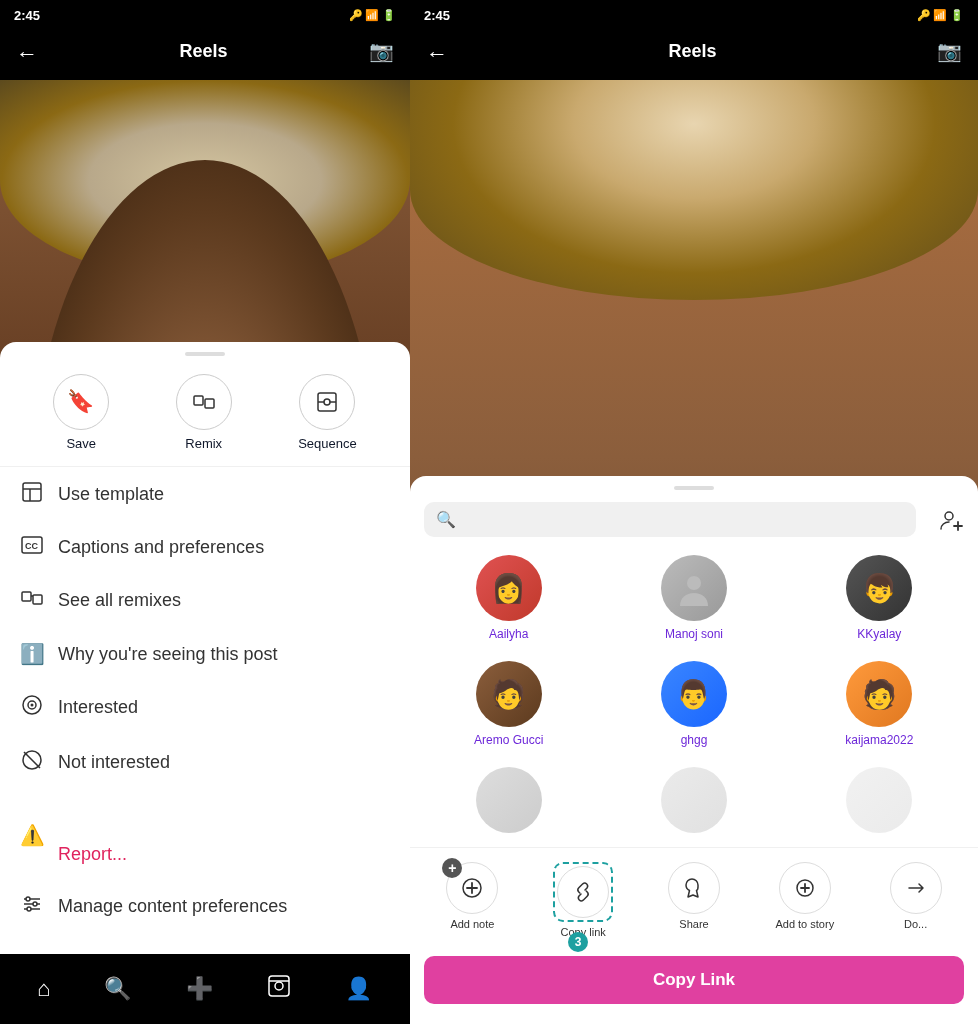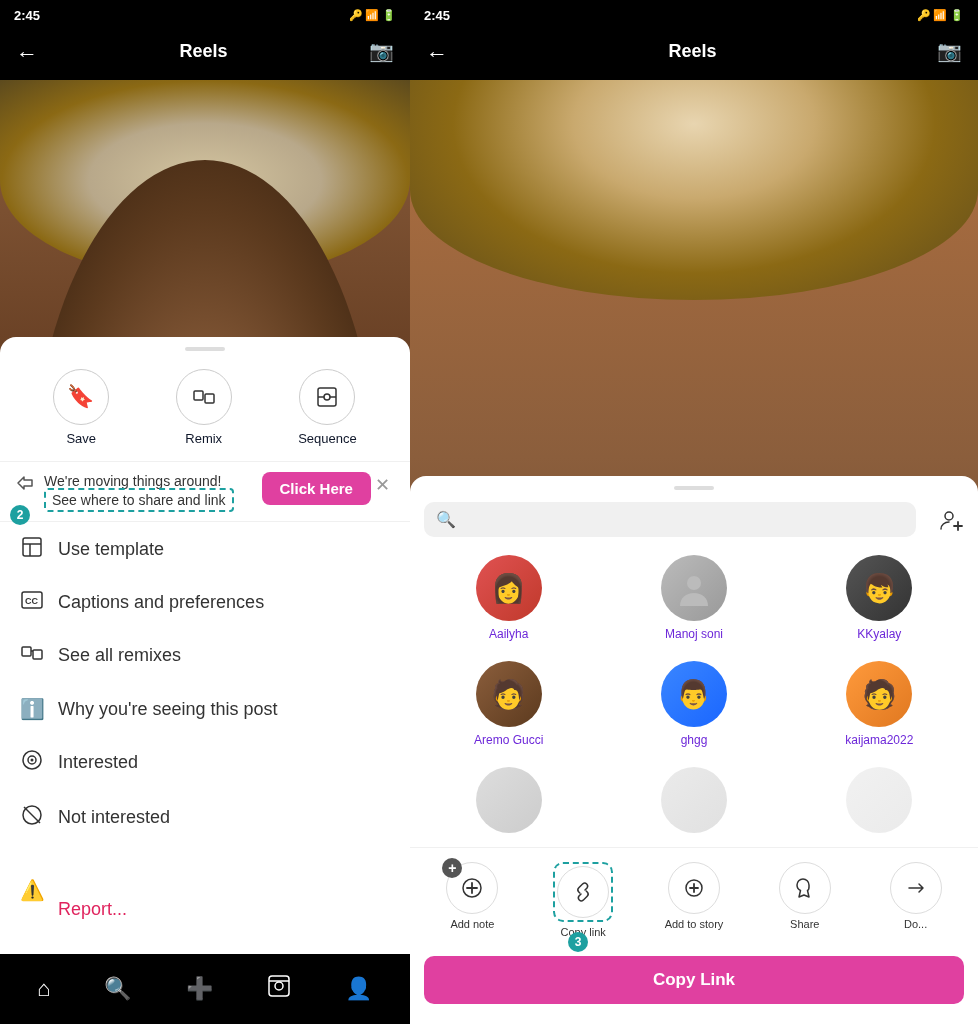--- a/index.html
+++ b/index.html
@@ -550,38 +550,20 @@
             <rect x="2" y="2" width="18" height="18" rx="2" stroke="#333" stroke-width="1.5"></rect>
             <circle cx="11" cy="11" r="3" stroke="#333" stroke-width="1.5"></circle>
             <line x1="2" y1="11" x2="8" y2="11" stroke="#333" stroke-width="1.5"></line>
             <line x1="14" y1="11" x2="20" y2="11" stroke="#333" stroke-width="1.5"></line>
           </svg>
         </div>
         <span class="action-label">Sequence</span>
       </div>
     </div>
 
-    <div class="moving-banner">
-      <div class="moving-banner-content">
-        <span class="banner-icon">
-          <svg width="18" height="18" viewBox="0 0 18 18" fill="none">
-            <polygon points="2,9 8,3 8,6 16,6 16,12 8,12 8,15" fill="none" stroke="#555" stroke-width="1.5" stroke-linejoin="round"></polygon>
-          </svg>
-        </span>
-        <div>
-          <div class="banner-text">We're moving things around!</div>
-          <div class="banner-text">
-            <span class="dashed-border">See where to share and link</span>
-          </div>
-          <div class="badge-2">2</div>
-        </div>
-      </div>
-      <button class="click-here-btn">Click Here</button>
-      <span class="banner-close">✕</span>
-    </div>
 
     <ul class="menu-list">
       <li class="menu-item">
         <span class="menu-icon">
           <svg width="22" height="22" viewBox="0 0 22 22" fill="none">
             <rect x="2" y="2" width="18" height="18" rx="2" stroke="#333" stroke-width="1.5"></rect>
             <line x1="2" y1="8" x2="20" y2="8" stroke="#333" stroke-width="1.5"></line>
             <line x1="9" y1="8" x2="9" y2="20" stroke="#333" stroke-width="1.5"></line>
           </svg>
         </span>
@@ -625,20 +607,33 @@
           <svg width="22" height="22" viewBox="0 0 22 22" fill="none">
             <circle cx="11" cy="11" r="9" stroke="#333" stroke-width="1.5"></circle>
             <line x1="3" y1="3" x2="19" y2="19" stroke="#333" stroke-width="1.5"></line>
           </svg>
         </span>
         <span class="menu-label">Not interested</span>
       </li>
       <li class="menu-item">
         <span class="menu-icon red">⚠️</span>
         <span class="menu-label red">Report...</span>
+      </li>
+      <li class="menu-item">
+        <span class="menu-icon">
+          <svg width="22" height="22" viewBox="0 0 22 22" fill="none">
+            <line x1="3" y1="6" x2="19" y2="6" stroke="#333" stroke-width="1.5"></line>
+            <line x1="3" y1="11" x2="19" y2="11" stroke="#333" stroke-width="1.5"></line>
+            <line x1="3" y1="16" x2="19" y2="16" stroke="#333" stroke-width="1.5"></line>
+            <circle cx="7" cy="6" r="2" fill="#fff" stroke="#333" stroke-width="1.5"></circle>
+            <circle cx="14" cy="11" r="2" fill="#fff" stroke="#333" stroke-width="1.5"></circle>
+            <circle cx="8" cy="16" r="2" fill="#fff" stroke="#333" stroke-width="1.5"></circle>
+          </svg>
+        </span>
+        <span class="menu-label">Manage content preferences</span>
       </li>
     </ul>
   </div>
 
   <div class="bottom-nav-left">
     <div class="nav-item">
       <span class="nav-icon">⌂</span>
     </div>
     <div class="nav-item">
       <span class="nav-icon">🔍</span>
@@ -790,40 +785,40 @@
               <path d="M13 9l2-2a3 3 0 00-4.2-4.2l-4 4a3 3 0 000 4.2l1 1" stroke="#333" stroke-width="1.5" stroke-linecap="round"></path>
             </svg>
           </div>
         </div>
         <span class="share-action-label">Copy link</span>
       </div>
 
       <div class="share-action-item">
         <div class="share-action-icon-circle">
           <svg width="22" height="22" viewBox="0 0 22 22" fill="none">
+            <path d="M15 8c0-3.3-2.7-6-6-6S3 4.7 3 8c0 2.4 1.4 4.5 3.5 5.5L5 20l5-2 5 2-1.5-6.5C15.5 12.5 15 10.3 15 8z" stroke="#333" stroke-width="1.5" stroke-linejoin="round"></path>
+          </svg>
+        </div>
+        <span class="share-action-label">Share</span>
+      </div>
+
+      <div class="share-action-item">
+        <div class="share-action-icon-circle">
+          <svg width="22" height="22" viewBox="0 0 22 22" fill="none">
             <circle cx="11" cy="11" r="8" stroke="#333" stroke-width="1.5"></circle>
             <line x1="11" y1="7" x2="11" y2="15" stroke="#333" stroke-width="1.8" stroke-linecap="round"></line>
             <line x1="7" y1="11" x2="15" y2="11" stroke="#333" stroke-width="1.8" stroke-linecap="round"></line>
           </svg>
         </div>
         <span class="share-action-label">Add to story</span>
       </div>
 
       <div class="share-action-item">
         <div class="share-action-icon-circle">
           <svg width="22" height="22" viewBox="0 0 22 22" fill="none">
-            <path d="M15 8c0-3.3-2.7-6-6-6S3 4.7 3 8c0 2.4 1.4 4.5 3.5 5.5L5 20l5-2 5 2-1.5-6.5C15.5 12.5 15 10.3 15 8z" stroke="#333" stroke-width="1.5" stroke-linejoin="round"></path>
-          </svg>
-        </div>
-        <span class="share-action-label">Share</span>
-      </div>
-
-      <div class="share-action-item">
-        <div class="share-action-icon-circle">
-          <svg width="22" height="22" viewBox="0 0 22 22" fill="none">
             <path d="M4 11 L18 11 M14 7 L18 11 L14 15" stroke="#333" stroke-width="1.5" stroke-linecap="round" stroke-linejoin="round"></path>
           </svg>
         </div>
         <span class="share-action-label">Do...</span>
       </div>
 
       <div class="badge-3" style="position:absolute; bottom:-4px; left:158px;">3</div>
     </div>
 
     

